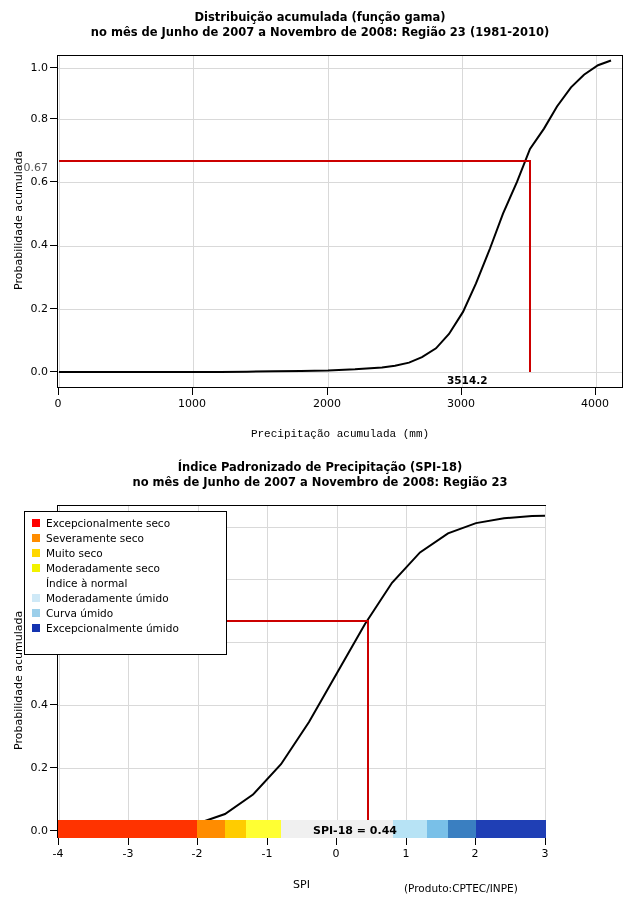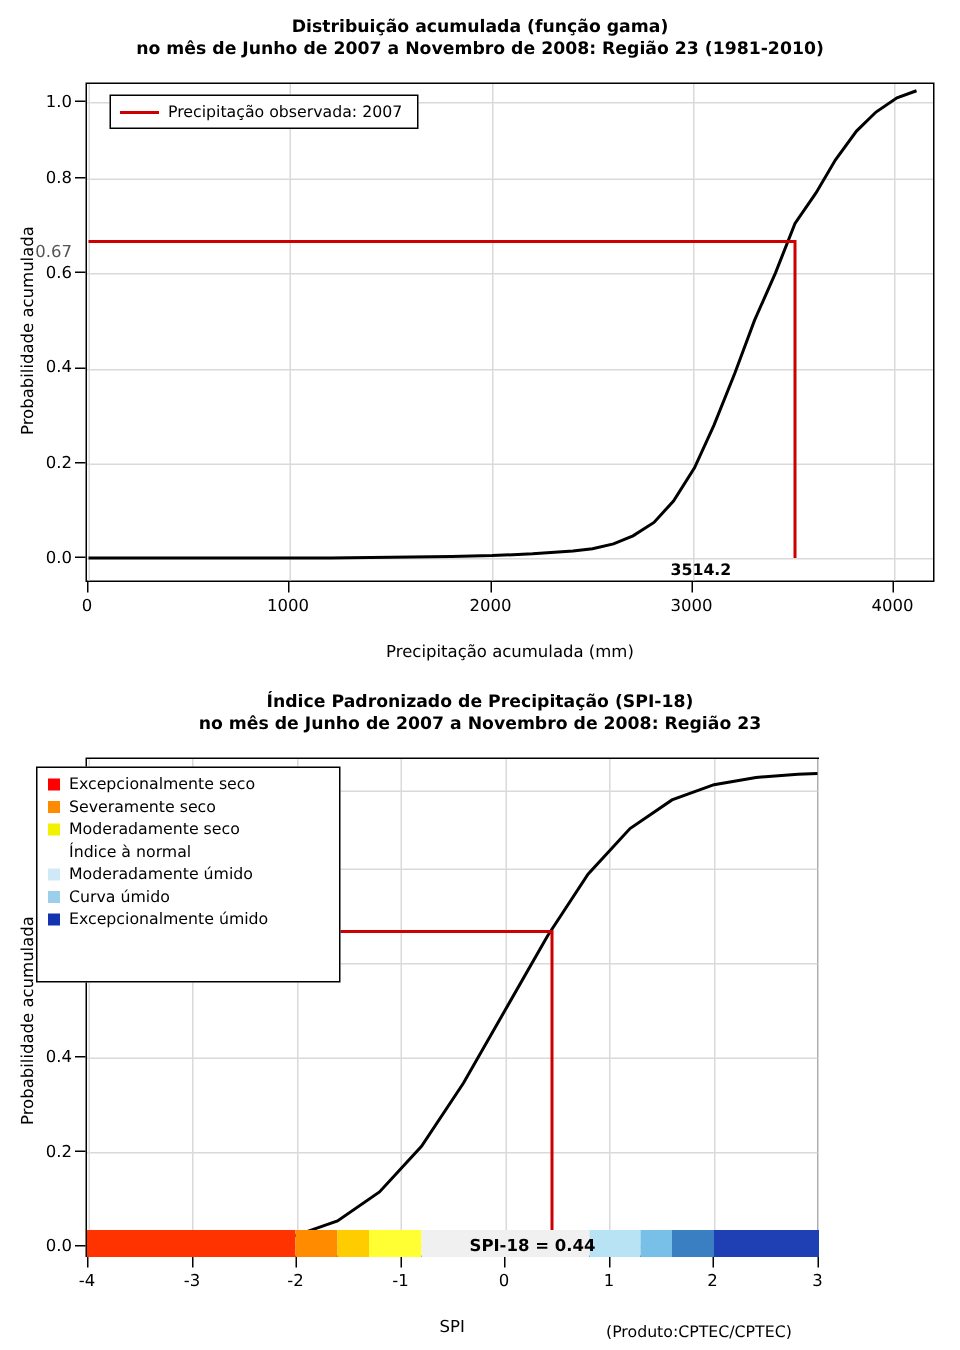--- a/index.html
+++ b/index.html
@@ -87,29 +87,23 @@
     <div class="tickmark-x" style="left:595px;top:388px;height:7px;"></div>
 
     <div class="tick-x" style="left:38px;top:397px;">0</div>
     <div class="tick-x" style="left:172px;top:397px;">1000</div>
     <div class="tick-x" style="left:307px;top:397px;">2000</div>
     <div class="tick-x" style="left:441px;top:397px;">3000</div>
     <div class="tick-x" style="left:575px;top:397px;">4000</div>
 
     <div class="annot" style="left:447px;top:374px;">3514.2</div>
 
-    <div class="axis-label" style="left:57px;top:428px;width:566px;">Precipitação acumulada (mm)</div>
+    <div class="axis-label" style="left:57px;top:428px;width:566px;font-family:Liberation Mono, monospace;">Precipitação acumulada (mm)</div>
     <div class="ylabel" style="left:12px;top:290px;">Probabilidade acumulada</div>
 
-    <div class="legend-box" style="left:73px;top:63px;width:206px;height:23px;">
-      <div class="legend-row" style="height:21px;">
-        <div class="legend-swatch-line"></div>
-        <div class="legend-txt">Precipitação observada: 2007</div>
-      </div>
-    </div>
   </div>
 
   <div class="chart" style="left:0;top:450px;width:640px;height:450px;">
 
     <div class="title" style="left:0;top:10px;">Índice Padronizado de Precipitação (SPI-18)</div>
     <div class="title" style="left:0;top:25px;">no mês de Junho de 2007 a Novembro de 2008: Região 23</div>
 
     <div class="plot-frame" style="left:57px;top:55px;width:489px;height:333px;">
       <div class="gridline-h" style="left:0;top:325px;width:487px;"></div>
       <div class="gridline-h" style="left:0;top:262px;width:487px;"></div>
@@ -177,32 +171,36 @@
     <div class="tick-x" style="left:177px;top:397px;">-2</div>
     <div class="tick-x" style="left:247px;top:397px;">-1</div>
     <div class="tick-x" style="left:316px;top:397px;">0</div>
     <div class="tick-x" style="left:386px;top:397px;">1</div>
     <div class="tick-x" style="left:455px;top:397px;">2</div>
     <div class="tick-x" style="left:525px;top:397px;">3</div>
 
     <div class="axis-label" style="left:57px;top:428px;width:489px;">SPI</div>
     <div class="ylabel" style="left:12px;top:300px;">Probabilidade acumulada</div>
 
-    <div class="prod" style="left:404px;top:432px;">(Produto:CPTEC/CPTEC)</div>
+    <div class="prod" style="left:404px;top:432px;">(Produto:CPTEC/INPE)</div>
 
     <div class="legend-box" style="left:24px;top:61px;width:203px;height:144px;">
       <div class="legend-row" style="margin-top:3px;">
         <div class="legend-dot" style="background:#ff0000;"></div>
         <div class="legend-txt">Excepcionalmente seco</div>
       </div>
       <div class="legend-row">
         <div class="legend-dot" style="background:#ff8c00;"></div>
         <div class="legend-txt">Severamente seco</div>
       </div>
       <div class="legend-row">
+        <div class="legend-dot" style="background:#ffd700;"></div>
+        <div class="legend-txt">Muito seco</div>
+      </div>
+      <div class="legend-row">
         <div class="legend-dot" style="background:#f2f200;"></div>
         <div class="legend-txt">Moderadamente seco</div>
       </div>
       <div class="legend-row">
         <div class="legend-dot" style="background:#ffffff;"></div>
         <div class="legend-txt">Índice à normal</div>
       </div>
       <div class="legend-row">
         <div class="legend-dot" style="background:#cfe9f7;"></div>
         <div class="legend-txt">Moderadamente úmido</div>

